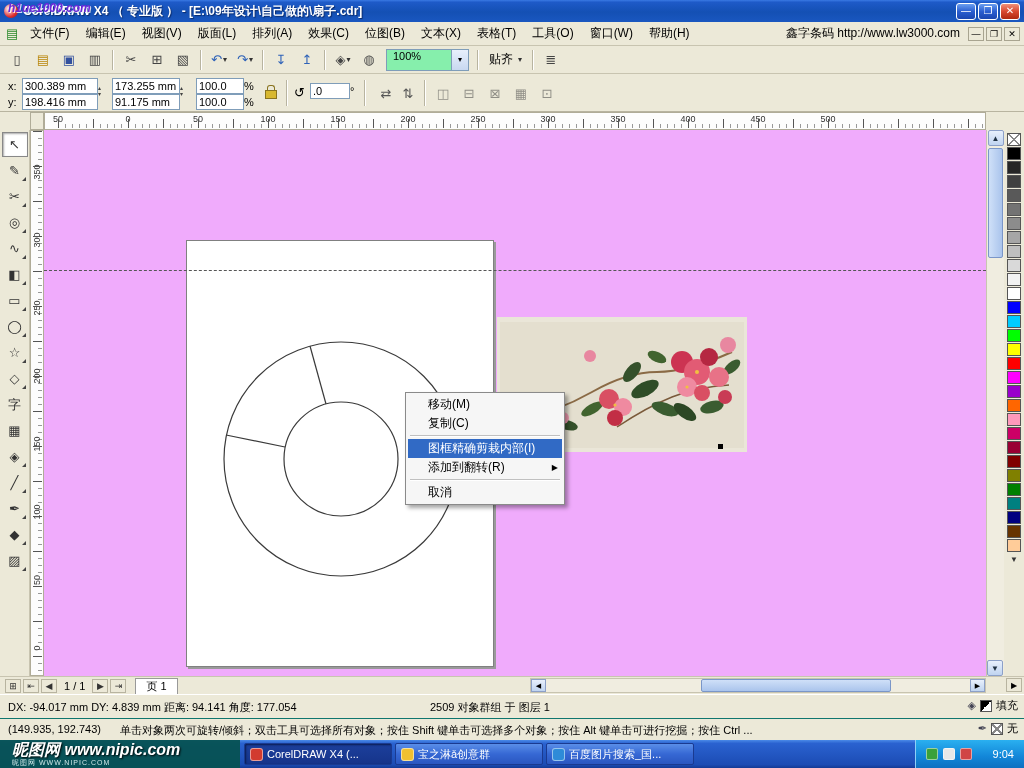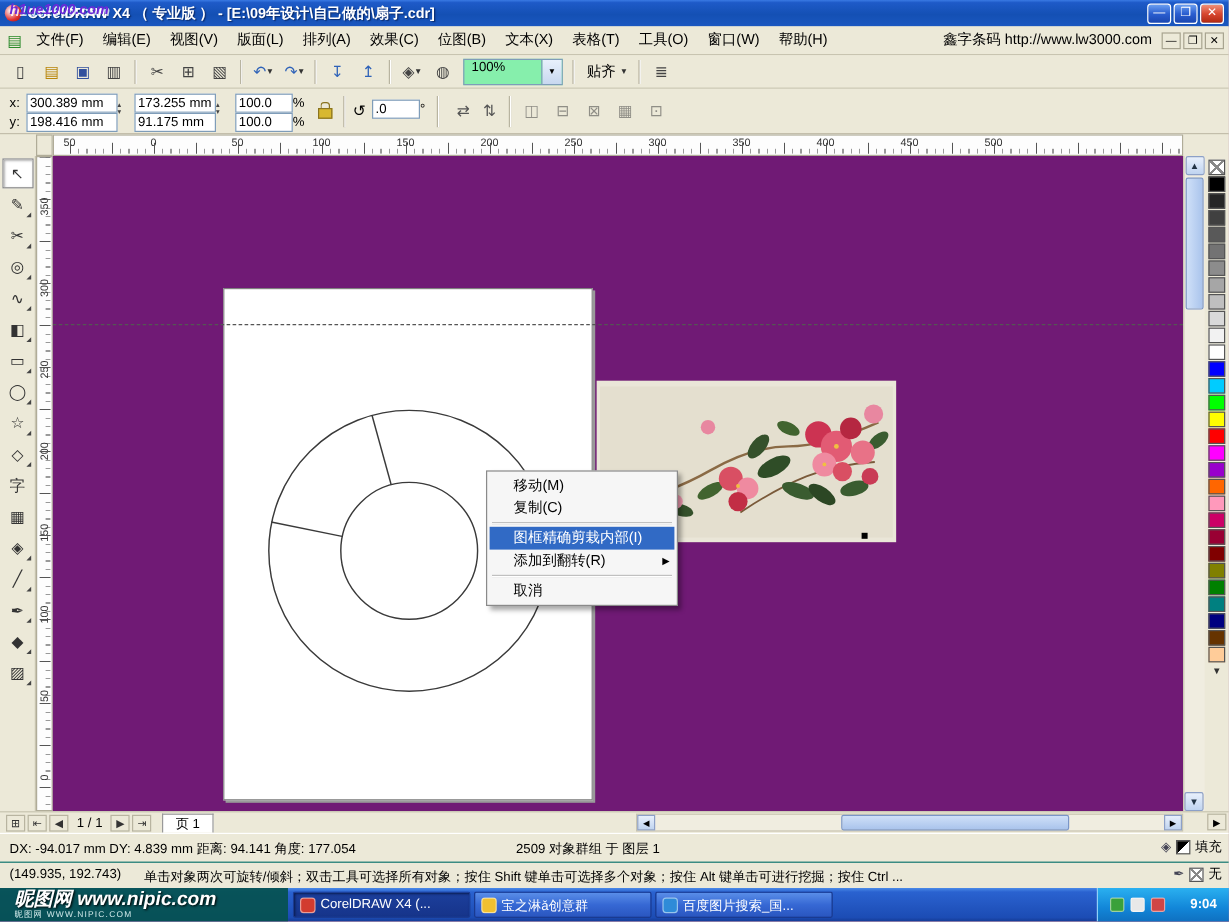--- a/index.html
+++ b/index.html
@@ -69,21 +69,21 @@
     background:repeating-linear-gradient(180deg,#555 0 1px,transparent 1px 35px)}
   .vnum{position:absolute;left:-5px;width:22px;text-align:center;font-size:9px;color:#333;transform:rotate(-90deg)}
   
   .toolbox{position:absolute;left:0;top:130px;width:30px;height:546px;background:#ece9d8;
     border-right:1px solid #c8c4b0;box-sizing:border-box;padding-top:2px}
   .tool{width:26px;height:25px;margin:0 auto 1px;display:flex;align-items:center;justify-content:center;
     font-size:13px;color:#333;position:relative;border:1px solid transparent;box-sizing:border-box}
   .tool.active{background:#fff;border:1px solid #888;box-shadow:inset 1px 1px 2px #aaa}
   .tool.flyout::after{content:"";position:absolute;right:1px;bottom:1px;border-left:4px solid transparent;border-bottom:4px solid #444}
   
-  .canvas{position:absolute;left:44px;top:130px;width:942px;height:546px;background:#701a75;overflow:hidden}
+  .canvas{position:absolute;left:44px;top:130px;width:942px;height:546px;background:#f0abfc;overflow:hidden}
   .page{position:absolute;left:142px;top:110px;width:306px;height:425px;background:#fff;
     border:1px solid #808080;box-shadow:2px 2px 0 #9a9a9a}
   .guideline{position:absolute;left:0;top:140px;width:100%;height:0;border-top:1px dashed #555}
   .donut{position:absolute;left:178px;top:210px}
   .flower{position:absolute;left:453px;top:187px}
   .handle{position:absolute;left:674px;top:314px;width:5px;height:5px;background:#000}
   
   .cmenu{position:absolute;left:361px;top:262px;width:154px;background:#f6f6f6;border:1px solid #8a8a8a;
     box-shadow:3px 3px 4px rgba(0,0,0,.35);padding:2px;z-index:10}
   .cm-item{height:19px;display:flex;align-items:center;padding:0 14px 0 20px;font-size:12px;position:relative;white-space:nowrap}
@@ -140,21 +140,21 @@
   .wm-small{font-size:7px;letter-spacing:1px;color:#cfe8e8;line-height:8px}
   .tasks{display:flex;gap:3px;margin-left:244px;flex:1;overflow:hidden;padding-right:20px}
   .task{flex:0 0 148px;height:22px;border-radius:2px;border:1px solid #1a3a90;box-sizing:border-box;
     background:linear-gradient(180deg,#5a8ee8,#3668d4 50%,#2a56c0);
     display:flex;align-items:center;gap:4px;padding:0 5px;color:#fff;font-size:11px;white-space:nowrap;overflow:hidden}
   .task.active{background:linear-gradient(180deg,#1c3f9c,#16348a);box-shadow:inset 1px 1px 2px #0a1c50}
   .task-ic{width:13px;height:13px;border-radius:3px;flex:none;border:1px solid rgba(255,255,255,.5);box-sizing:border-box}
   .tray{height:100%;display:flex;align-items:center;gap:5px;padding:0 10px;color:#fff;
     background:linear-gradient(180deg,#2ab0f0,#1286d8 60%,#0f70c0);border-left:1px solid #8fd0f8}
   .tray-ic{width:12px;height:12px;border-radius:2px;border:1px solid rgba(255,255,255,.5);box-sizing:border-box}
-  .time{font-size:11px;margin-left:16px;font-weight:bold}
+  .time{font-size:11px;margin-left:16px;font-weight:normal}
 </style>
 </head>
 <body>
 
 <div>
 
   <div class="titlebar">
     <span class="app-icon"></span>
     <span class="title">CorelDRAW X4 （ 专业版 ） - [E:\09年设计\自己做的\扇子.cdr]</span>
     <span class="winbtns">

